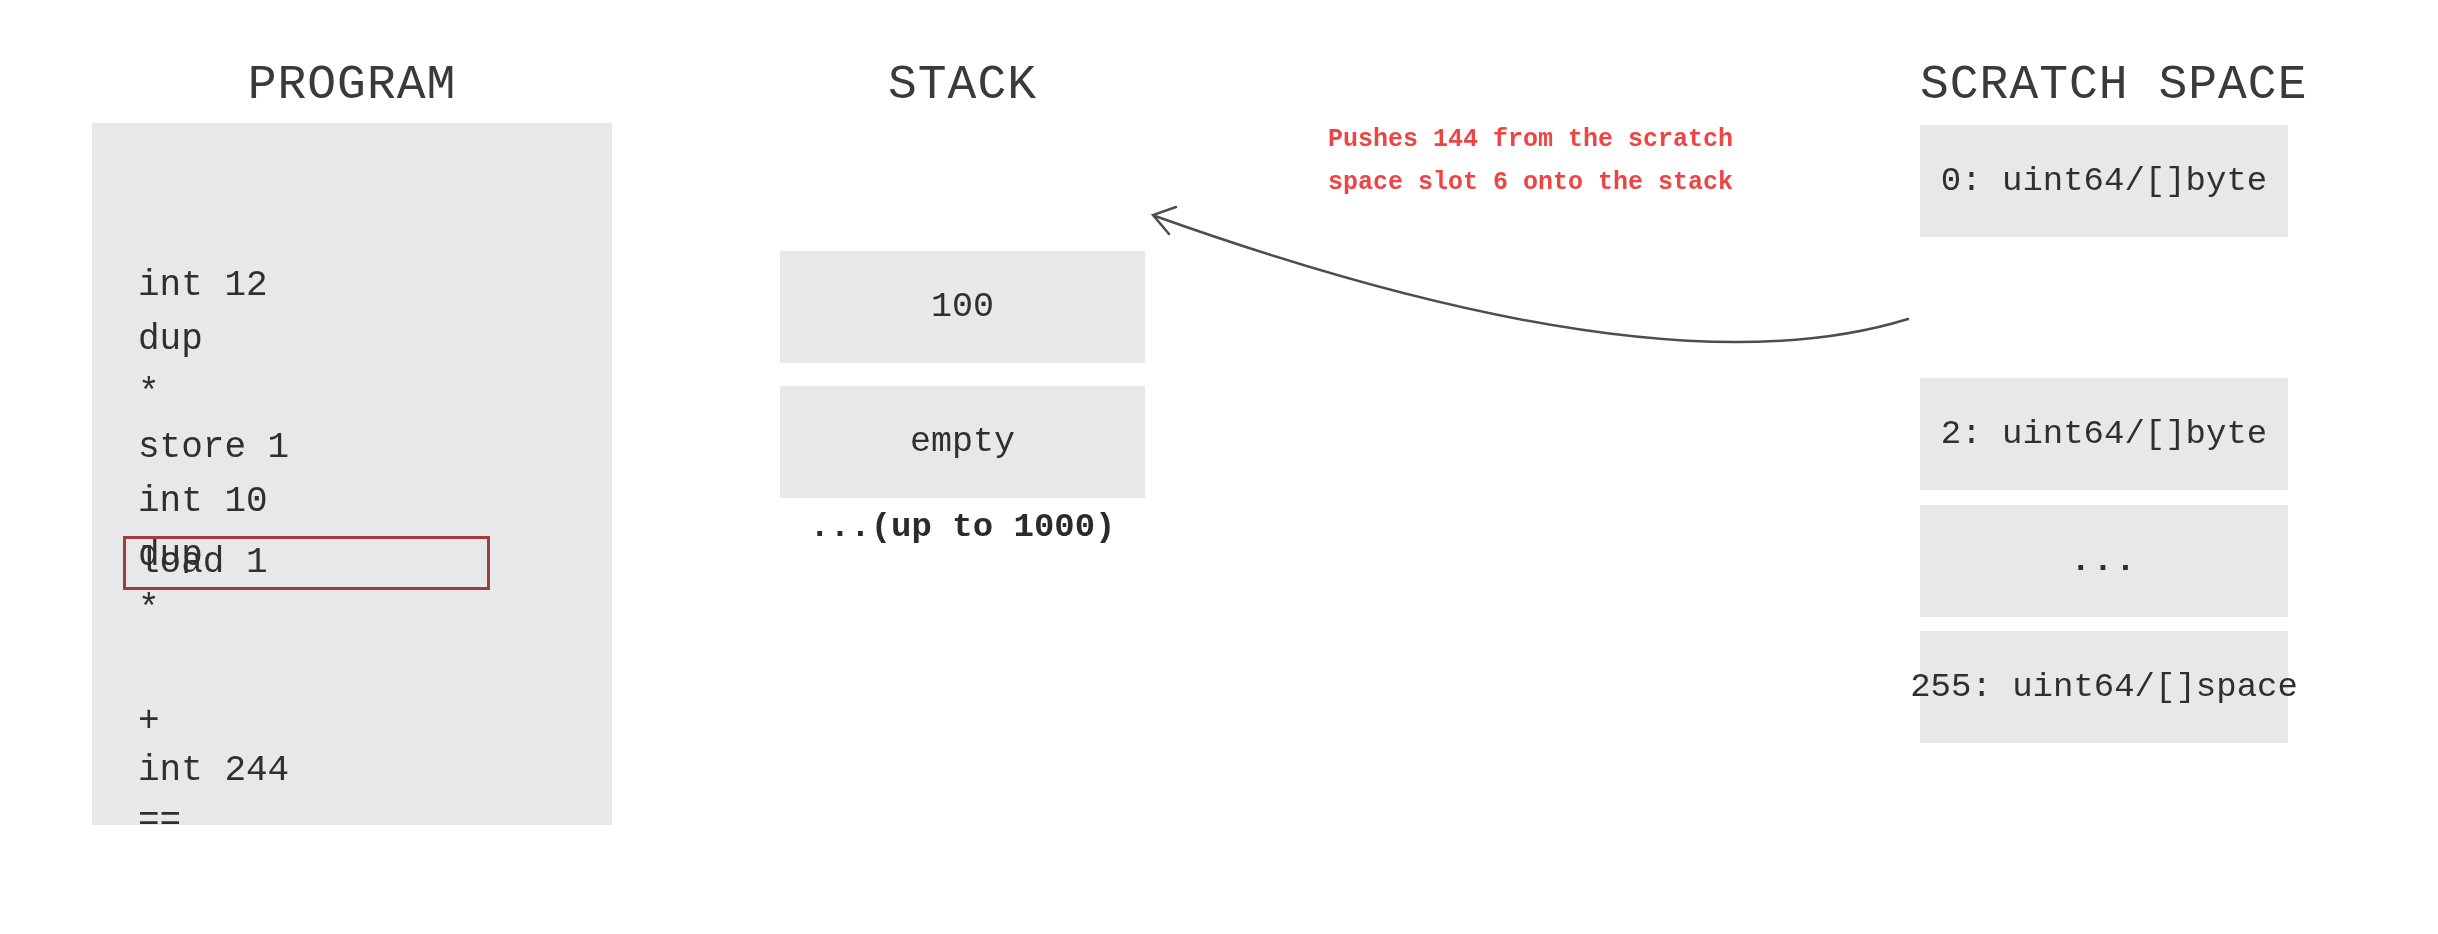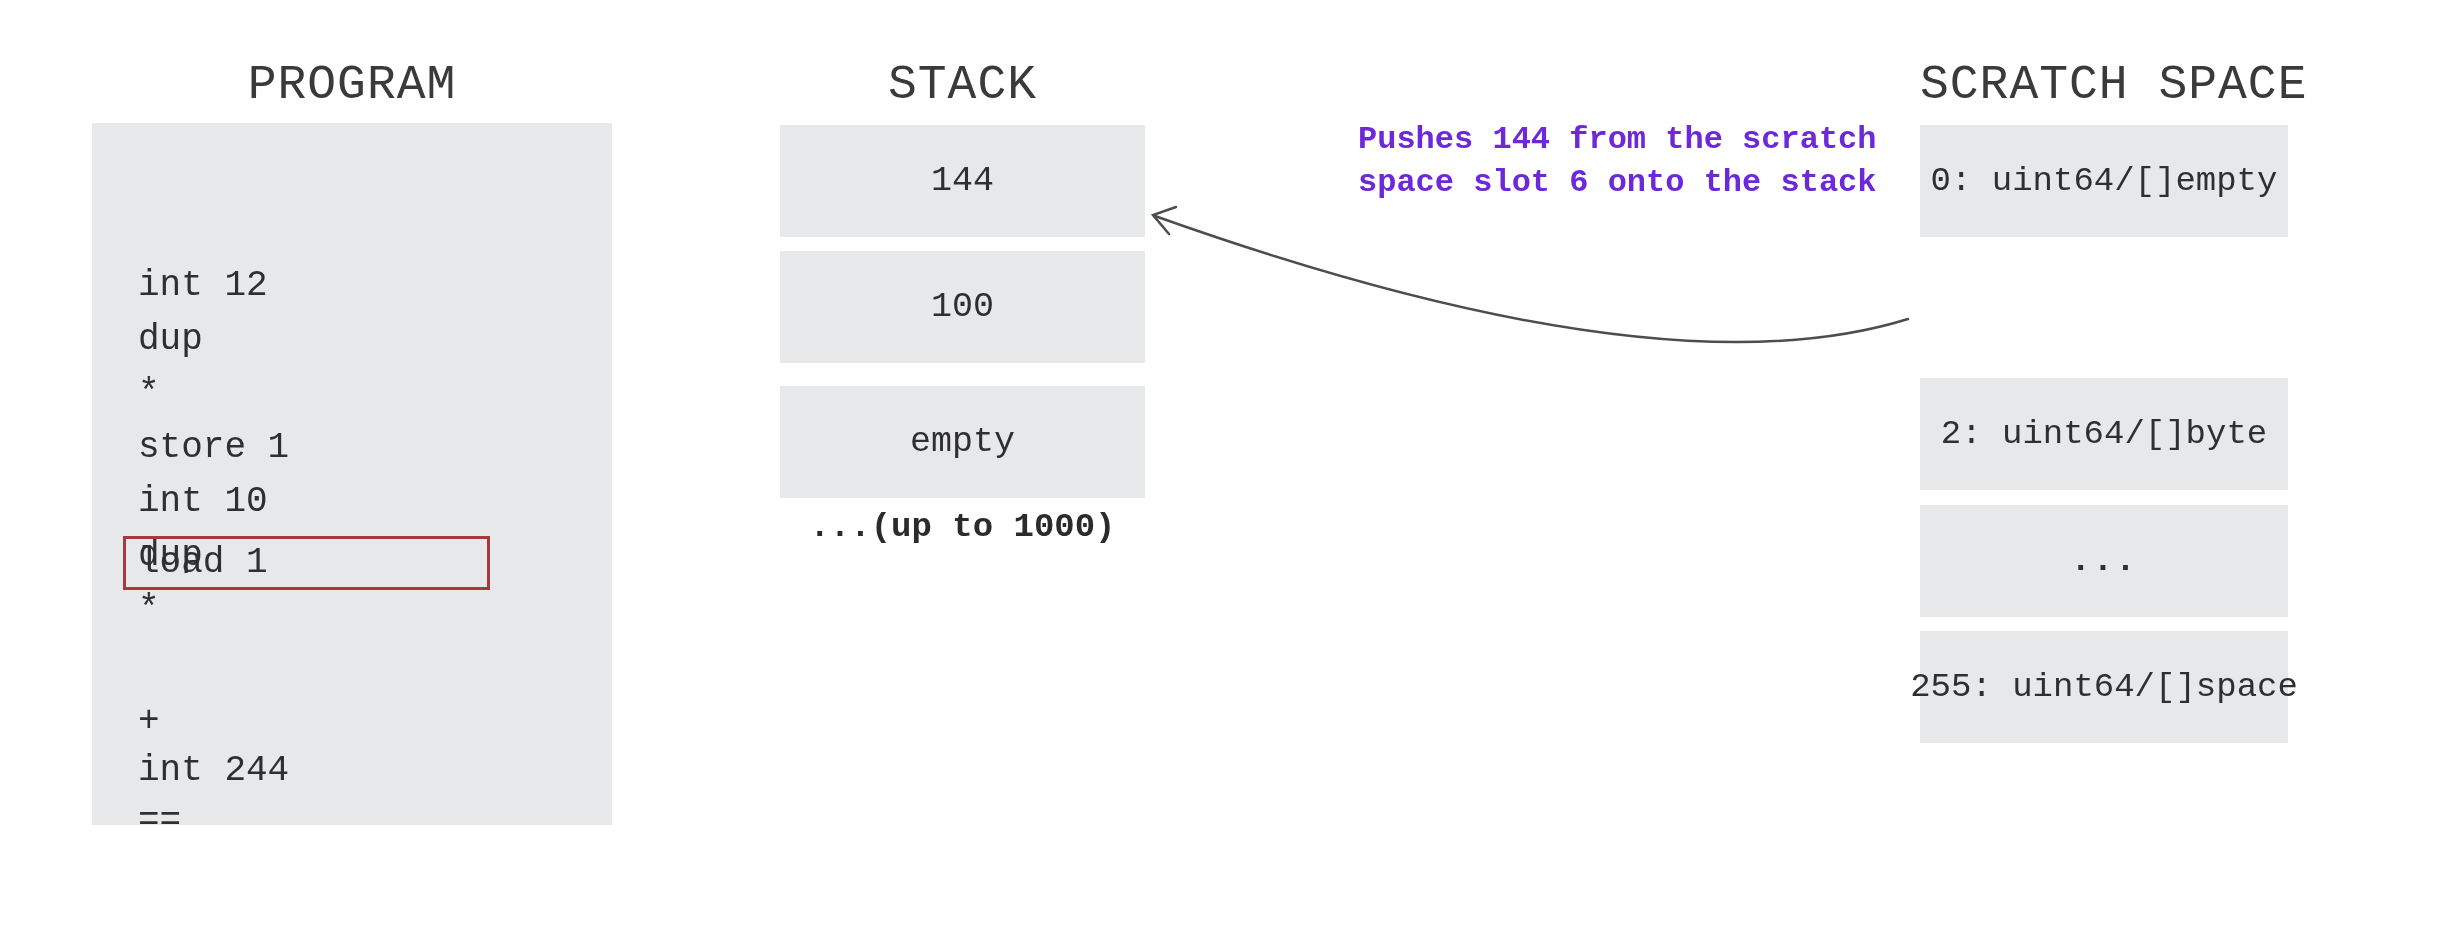--- a/index.html
+++ b/index.html
@@ -79,25 +79,25 @@
     width: 365px;
     text-align: center;
     font-size: 34px;
     font-weight: 700;
     color: #2b2b2b;
     white-space: nowrap;
   }
 
   .annotation {
     position: absolute;
-    left: 1358px; top: 100px;
-    font-size: 32px;
+    left: 1328px; top: 100px;
+    font-size: 25px;
     font-weight: 700;
     line-height: 43px;
-    color: #6d28d9;
+    color: #ef4444;
     white-space: nowrap;
   }
 
   .arrow-layer {
     position: absolute;
     left: 0; top: 0;
     width: 2438px; height: 934px;
     pointer-events: none;
   }
   .arrow-stroke {
@@ -128,29 +128,28 @@
     <div class="program-line" style="top:460px">*</div>
     <div class="highlight-box">
       <div class="program-line">load 1</div>
     </div>
     <div class="program-line" style="top:572px">+</div>
     <div class="program-line" style="top:621px">int 244</div>
     <div class="program-line" style="top:671px">==</div>
   </div>
 
   <div class="col-title stack-title">STACK</div>
-  <div class="slot-box stack-slot" style="top:107px">144</div>
   <div class="slot-box stack-slot" style="top:233px">100</div>
   <div class="slot-box stack-slot" style="top:368px">empty</div>
   <div class="stack-ellipsis">...(up to 1000)</div>
 
   <div class="annotation">
     <div>Pushes 144 from the scratch</div>
     <div>space slot 6 onto the stack</div>
   </div>
 
   <div class="col-title scratch-title">SCRATCH SPACE</div>
-  <div class="slot-box scratch-slot" style="top:107px">0: uint64/[]empty</div>
+  <div class="slot-box scratch-slot" style="top:107px">0: uint64/[]byte</div>
   <div class="slot-box scratch-slot" style="top:360px">2: uint64/[]byte</div>
   <div class="slot-box scratch-slot slot-dots" style="top:487px">...</div>
   <div class="slot-box scratch-slot" style="top:613px">255: uint64/[]space</div>
 
 </div>
 
 </body></html>

